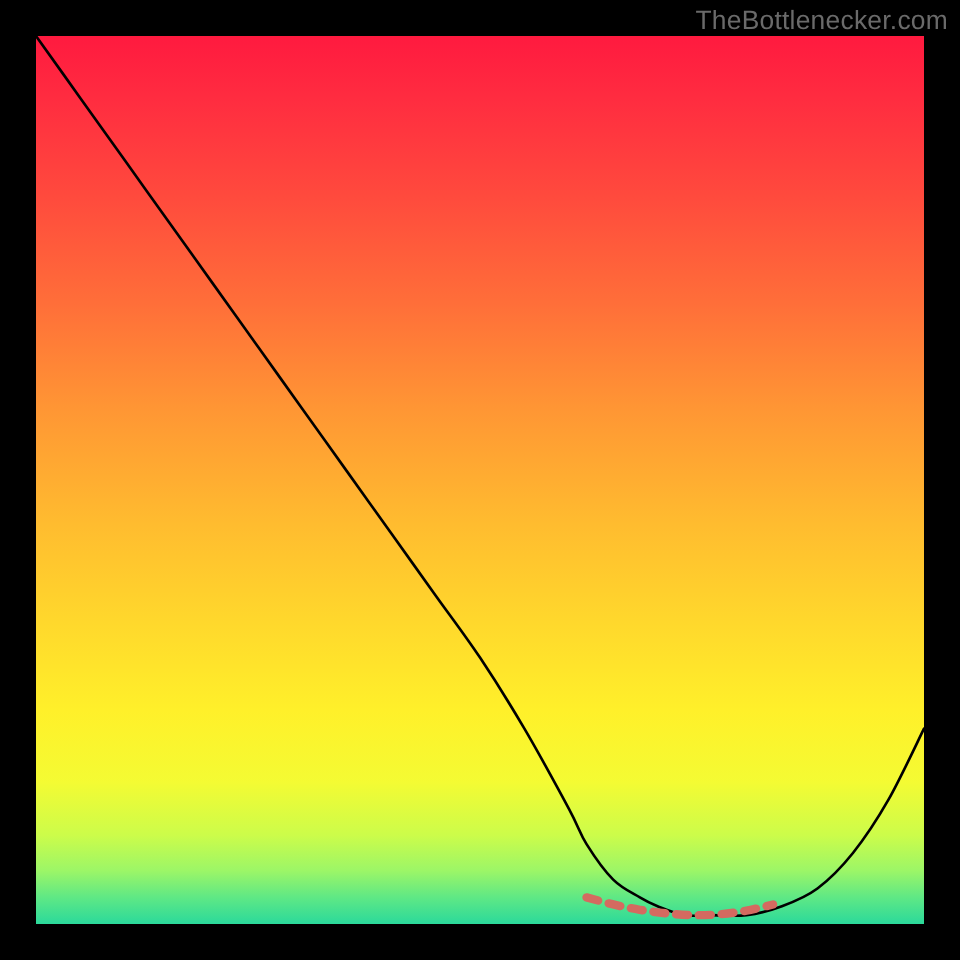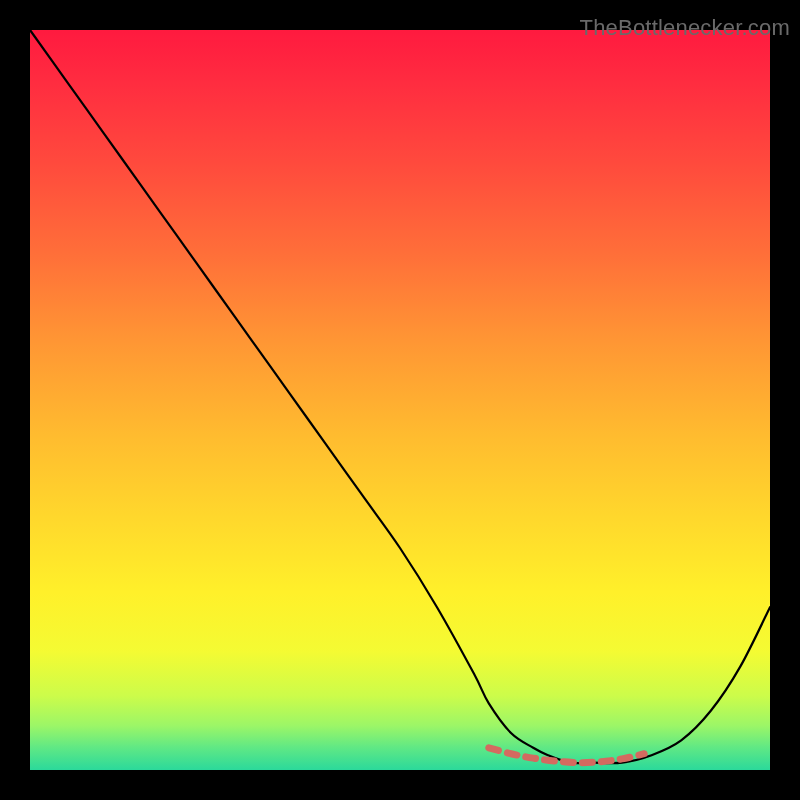--- a/index.html
+++ b/index.html
@@ -11,21 +11,21 @@
     overflow: hidden;
     font-family: Arial, Helvetica, sans-serif;
   }
   .stage {
     position: relative;
     width: 800px;
     height: 800px;
   }
   .attribution {
     position: absolute;
-    top: 15px;
+    top: 4px;
     right: 10px;
     font-size: 22px;
     font-weight: 500;
     color: #6a6a6a;
     letter-spacing: 0.2px;
     z-index: 5;
   }
   svg.plot {
     position: absolute;
     top: 0;

